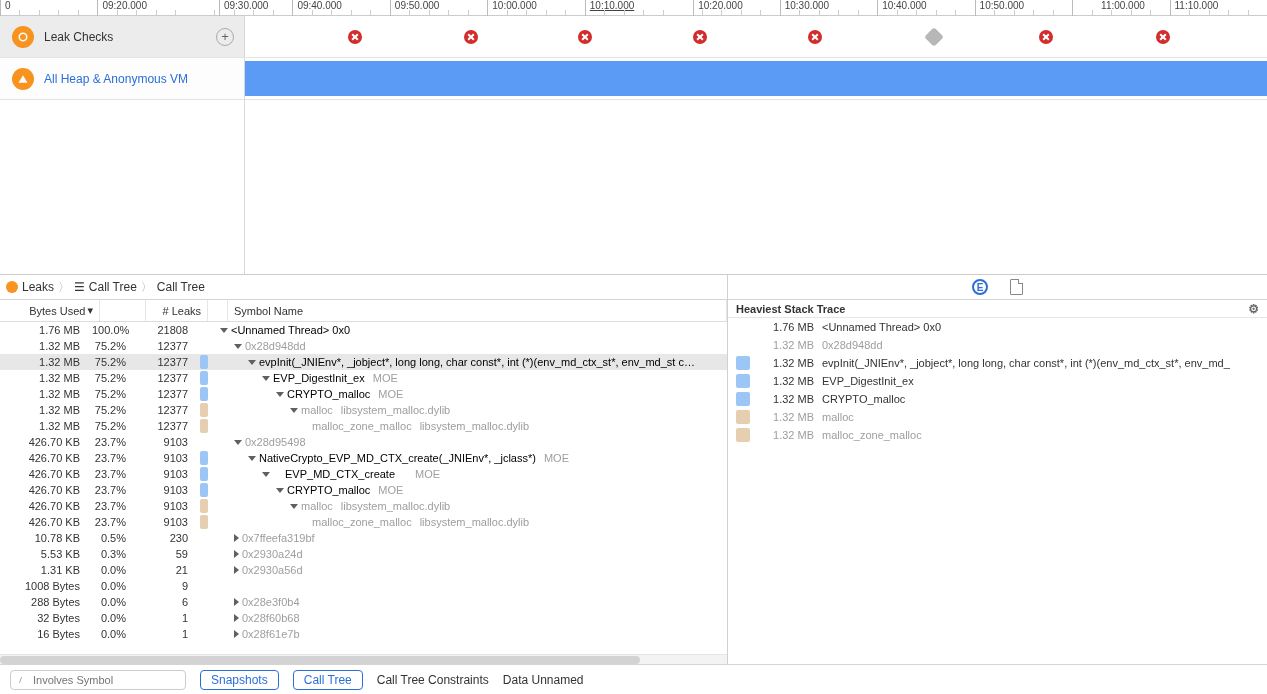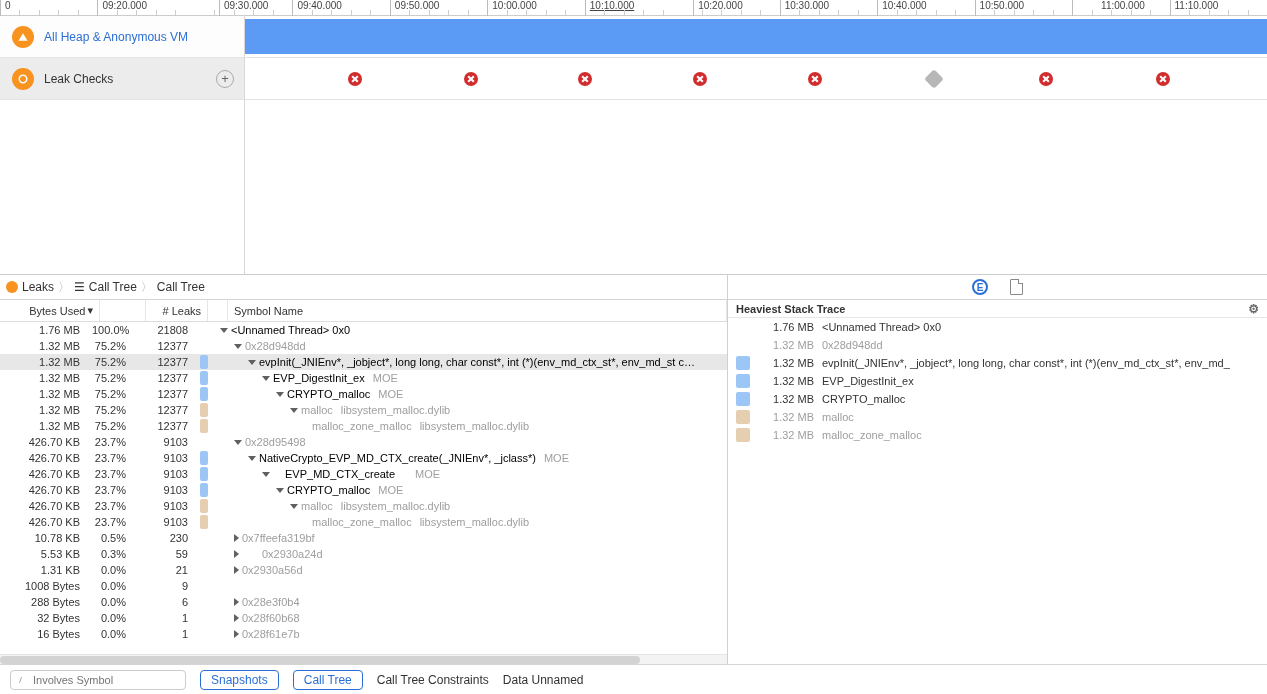--- a/index.html
+++ b/index.html
@@ -153,53 +153,53 @@
     <div class="minor" style="left: 90.7692%;"></div>
     <div class="tick" style="left: 92.3077%;">11:10.000</div>
     <div class="minor" style="left: 93.8462%;"></div>
     <div class="minor" style="left: 95.3846%;"></div>
     <div class="minor" style="left: 96.9231%;"></div>
     <div class="minor" style="left: 98.4615%;"></div>
   </div>
 
 <div class="track-area">
   <div class="track-row">
-    <div class="track-label">
-      <span class="icon-circ icon-heap">
-        <svg viewBox="0 0 16 16">
-            <path d="M2 13 L8 3 L14 13 Z"></path>
-          </svg>
-      </span>
-      <span class="title">All Heap &amp; Anonymous VM</span>
-    </div>
-    <div class="track-body">
-        <div class="heap-strip"></div>
-      </div>
-  </div>
-  <div class="track-row">
     <div class="track-label grey">
       <span class="icon-circ icon-leak">
         <svg viewBox="0 0 16 16">
             <circle cx="8" cy="8" r="5" fill="none" stroke="#fff" stroke-width="2"></circle>
           </svg>
       </span>
       <span class="title">Leak Checks</span>
       <span class="plus-btn">+</span>
     </div>
     <div class="track-body" id="leak-body">
         <div class="leak-marker" style="left: 10.8%;"></div>
         <div class="leak-marker" style="left: 22.1%;"></div>
         <div class="leak-marker" style="left: 33.3%;"></div>
         <div class="leak-marker" style="left: 44.5%;"></div>
         <div class="leak-marker" style="left: 55.8%;"></div>
         <div class="leak-marker grey" style="left: 67.4%;"></div>
         <div class="leak-marker" style="left: 78.4%;"></div>
         <div class="leak-marker" style="left: 89.8%;"></div>
       </div>
   </div>
+  <div class="track-row">
+    <div class="track-label">
+      <span class="icon-circ icon-heap">
+        <svg viewBox="0 0 16 16">
+            <path d="M2 13 L8 3 L14 13 Z"></path>
+          </svg>
+      </span>
+      <span class="title">All Heap &amp; Anonymous VM</span>
+    </div>
+    <div class="track-body">
+        <div class="heap-strip"></div>
+      </div>
+  </div>
 </div>
 <div class="empty-tracks">
     <div class="lbl"></div>
     <div style="flex:1"></div>
   </div>
 
 <div style="display:flex;">
   <div class="pathbar" style="flex:0 0 728px;border-right:1px solid #d0d0d0;">
     <span class="crumb">
         <span class="orange-dot"></span>
@@ -405,21 +405,21 @@
             <span class="sym-name" style="color: rgb(158, 158, 158);">0x7ffeefa319bf</span>
           </div>
         </div>
         <div class="row">
           <div class="c col-bytes">5.53 KB</div>
           <div class="c col-pct">0.3%</div>
           <div class="c col-leaks">59</div>
           <div class="c col-badge"></div>
           <div class="c col-sym" style="padding-left: 20px;">
             <span class="disclose closed"></span>
-            <span class="sym-name" style="color: rgb(158, 158, 158); margin-left: 20px;">0x2930a24d</span>
+            <span class="sym-name" style="color: rgb(158, 158, 158);">0x2930a24d</span>
           </div>
         </div>
         <div class="row">
           <div class="c col-bytes">1.31 KB</div>
           <div class="c col-pct">0.0%</div>
           <div class="c col-leaks">21</div>
           <div class="c col-badge"></div>
           <div class="c col-sym" style="padding-left: 20px;">
             <span class="disclose closed"></span>
             <span class="sym-name" style="color: rgb(158, 158, 158);">0x2930a56d</span>

